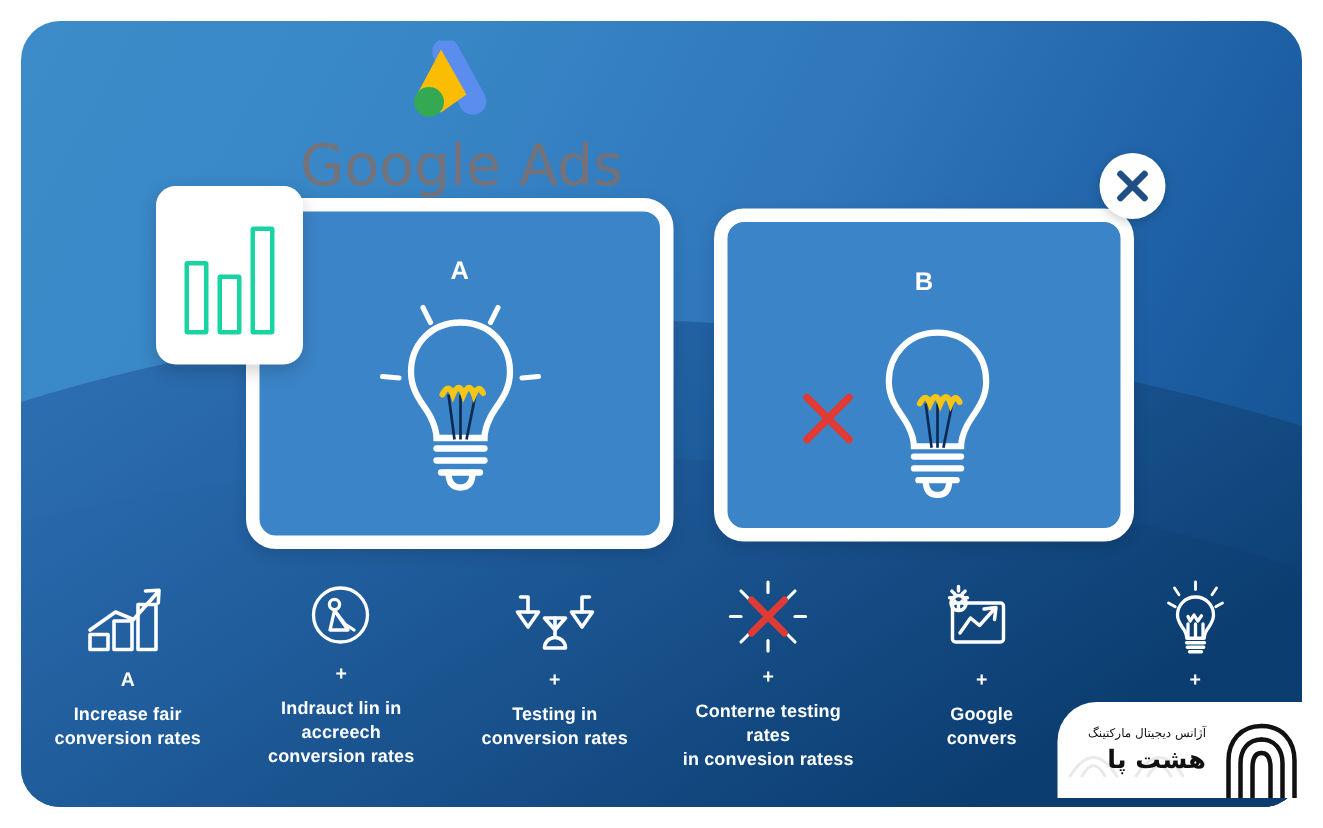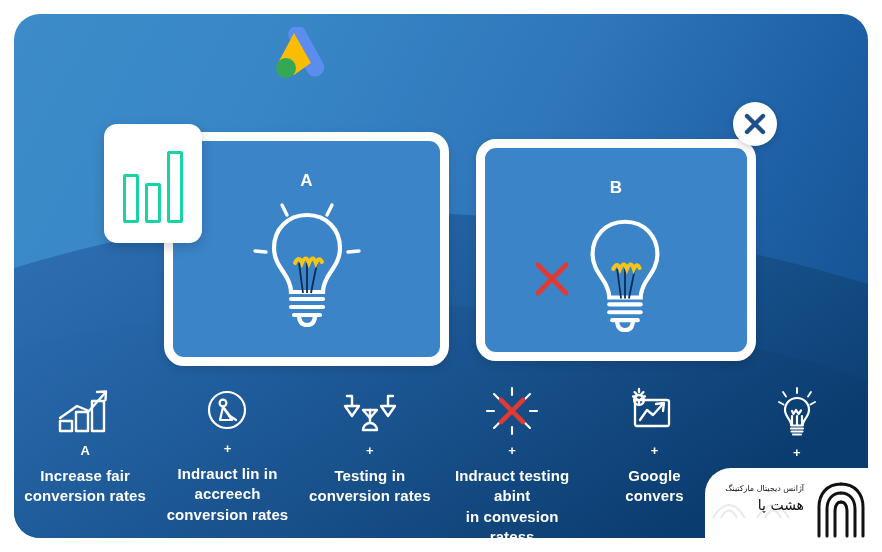--- a/index.html
+++ b/index.html
@@ -187,57 +187,57 @@
   }
   .feature-marker {
     margin-top: 8px;
     font-size: 13px;
     font-weight: bold;
     color: #ffffff;
     line-height: 1;
   }
   .feature-label {
     margin-top: 9px;
-    font-size: 15px;
+    font-size: 12px;
     font-weight: bold;
     color: #ffffff;
     text-align: center;
     line-height: 1.35;
     letter-spacing: 0.1px;
     max-width: 124px;
   }
 
   
   #watermark {
     position: absolute;
     left: 705px;
     top: 468px;
     width: 177px;
-    height: 84px;
+    height: 64px;
     background: #ffffff;
     border-top-left-radius: 26px;
     z-index: 9;
     overflow: hidden;
   }
   #wm-text {
     position: absolute;
     right: 78px;
     top: 16px;
     text-align: right;
     direction: rtl;
     font-family: "DejaVu Sans", sans-serif;
   }
   #wm-line1 {
     font-size: 8px;
     color: #111111;
     white-space: nowrap;
   }
   #wm-line2 {
-    font-size: 14px;
-    font-weight: normal;
+    font-size: 17px;
+    font-weight: bold;
     color: #111111;
     white-space: nowrap;
     margin-top: 4px;
     letter-spacing: -1px;
   }
   #wm-mark {
     position: absolute;
     right: 10px;
     top: 10px;
     width: 62px;
@@ -276,20 +276,21 @@
         <path d="M0,150 C190,104 380,96 560,118 C690,134 790,160 854,182 L854,340 L0,340 Z" fill="url(#wgrad2)" opacity="0.55"></path>
       </svg>
     </div>
 
     <svg id="gads-logo" viewBox="0 0 62 54">
       <path d="M34 3 L52 36 a9 9 0 0 1 -15.6 9 L18.4 12 a9 9 0 0 1 15.6 -9 Z" fill="#5b8def"></path>
       <path d="M23 6 L40 36 L23 48 L7 36 Z" fill="#fbbc04"></path>
       <circle cx="15" cy="41" r="10" fill="#34a853"></circle>
     </svg>
 
+    <div id="gads-word">Google Ads</div>
 
 
     <div class="variant-card" id="card-a">
       <div class="variant-letter">A</div>
       <div class="bulb-wrap">
         <svg width="120" height="140" viewBox="0 0 120 140">
           <g fill="none" stroke="#ffffff" stroke-width="4.2" stroke-linecap="round">
             <path d="M60 22 C40 22 27 37 27 55 c0 14 9 22 13 30 c3 6 4 10 4 14 l32 0 c0 -4 1 -8 4 -14 c4 -8 13 -16 13 -30 c0 -18 -13 -33 -33 -33 Z"></path>
             <path d="M44 106 l32 0"></path>
             <path d="M44 114 l32 0"></path>
@@ -425,21 +426,21 @@
             <line x1="10" y1="42" x2="15" y2="37"></line>
             <line x1="46" y1="42" x2="41" y2="37"></line>
           </g>
           <g stroke="#e03a35" stroke-width="4.6" stroke-linecap="round">
             <line x1="17" y1="14" x2="39" y2="36"></line>
             <line x1="39" y1="14" x2="17" y2="36"></line>
           </g>
         </svg>
       </div>
       <div class="feature-marker">+</div>
-      <div class="feature-label" style="white-space:pre-line;">Indrauct testing abint
+      <div class="feature-label" style="white-space:pre-line;">Conterne testing rates
 in convesion ratess</div>
     </div>
 
     <div class="feature">
       <div class="feature-icon">
         <svg width="54" height="50" viewBox="0 0 54 50">
           <g fill="none" stroke="#ffffff" stroke-width="2.3" stroke-linecap="round" stroke-linejoin="round">
             <rect x="8" y="14" width="34" height="26" rx="2"></rect>
             <path d="M13 34 L20 24 L26 29 L35 19"></path>
             <path d="M29 18 L37 17 L36 25"></path>

